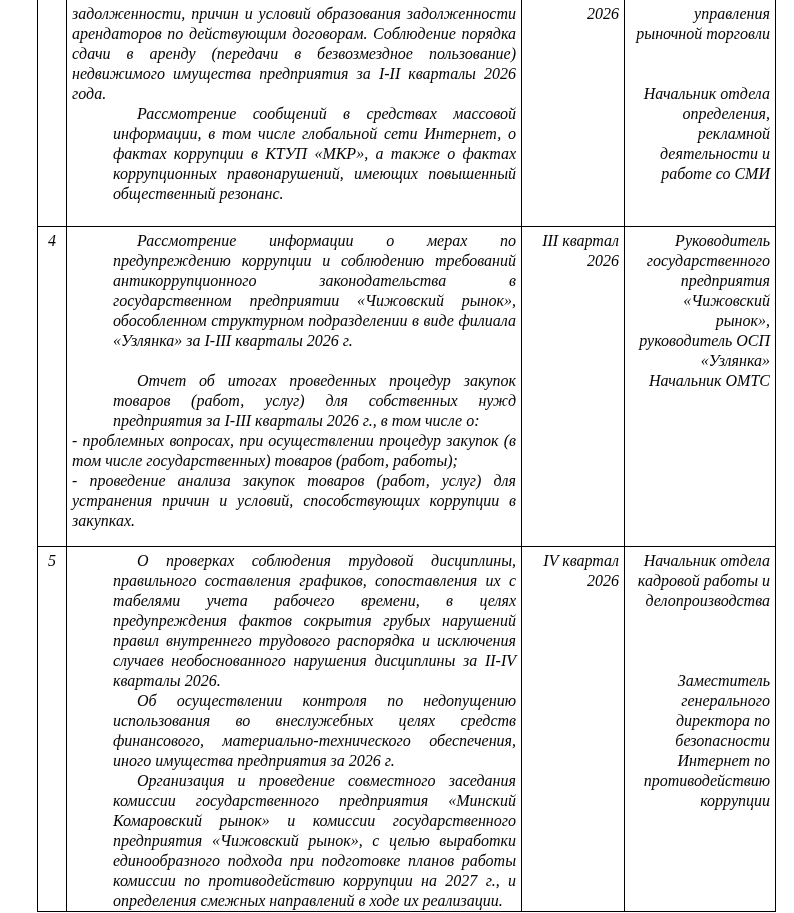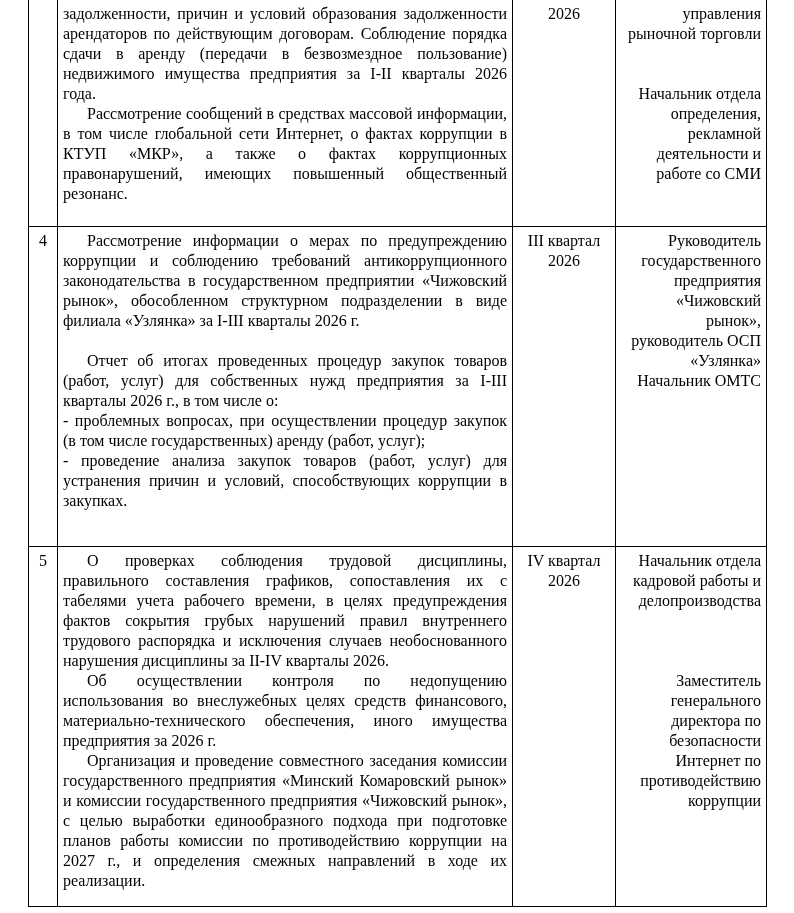--- a/index.html
+++ b/index.html
@@ -1,25 +1,25 @@
 <!DOCTYPE html>
 <html><head>
   <meta charset="utf-8">
   <style>
     html, body { margin: 0; padding: 0; background: #ffffff; }
     body { width: 794px; height: 913px; position: relative; overflow: hidden;
            font-family: "Liberation Serif", "DejaVu Serif", serif; color: #000; }
-    .doc-table { position: absolute; left: 28px; top: -1px; border-collapse: collapse; table-layout: fixed; width: 738px; }
+    .doc-table { position: absolute; left: 37px; top: -1px; border-collapse: collapse; table-layout: fixed; width: 738px; font-style: italic; }
     .doc-table td { border: 1px solid #000; vertical-align: top; font-size: 16px; line-height: 20px; padding: 4px 5px 0 5px; }
     .c-num { width: 18px; text-align: center; padding-left: 4px; padding-right: 4px; }
     .c-text { width: 444px; text-align: justify; }
-    .c-term { width: 92px; text-align: center; }
+    .c-term { width: 92px; text-align: right; }
     .c-resp { width: 140px; text-align: right; }
     .para { margin: 0; text-align: justify; }
-    .para.indent { text-indent: 24px; }
+    .para.indent { text-indent: 24px; margin-left: 41px; }
     .resp { margin: 0; }
     .gap-1 { height: 20px; }
     .gap-2 { height: 40px; }
     .gap-3 { height: 60px; }
     tr.row-cont td { height: 222px; }
     tr.row-4 td { height: 315px; }
     tr.row-5 td { height: 355px; }
   </style>
 </head>
 <body>
@@ -40,21 +40,21 @@
         <p class="resp" style="padding-left:4px">Начальник отдела определения, рекламной деятельности и работе со СМИ</p>
       </td>
     </tr>
 
     <tr class="row-4">
       <td class="c-num">4</td>
       <td class="c-text">
         <p class="para indent">Рассмотрение информации о мерах по предупреждению коррупции и соблюдению требований антикоррупционного законодательства в государственном предприятии «Чижовский рынок», обособленном структурном подразделении в виде филиала «Узлянка» за I-III кварталы 2026 г.</p>
         <div class="gap-1"></div>
         <p class="para indent">Отчет об итогах проведенных процедур закупок товаров (работ, услуг) для собственных нужд предприятия за I-III кварталы 2026 г., в том числе о:</p>
-        <p class="para">- проблемных вопросах, при осуществлении процедур закупок (в том числе государственных) аренду (работ, услуг);</p>
+        <p class="para">- проблемных вопросах, при осуществлении процедур закупок (в том числе государственных) товаров (работ, работы);</p>
         <p class="para">- проведение анализа закупок товаров (работ, услуг) для устранения причин и условий, способствующих коррупции в закупках.</p>
       </td>
       <td class="c-term">III квартал 2026</td>
       <td class="c-resp">
         <p class="resp">Руководитель государственного предприятия «Чижовский рынок», руководитель ОСП «Узлянка»</p>
         <p class="resp">Начальник ОМТС</p>
       </td>
     </tr>
 
     <tr class="row-5">

